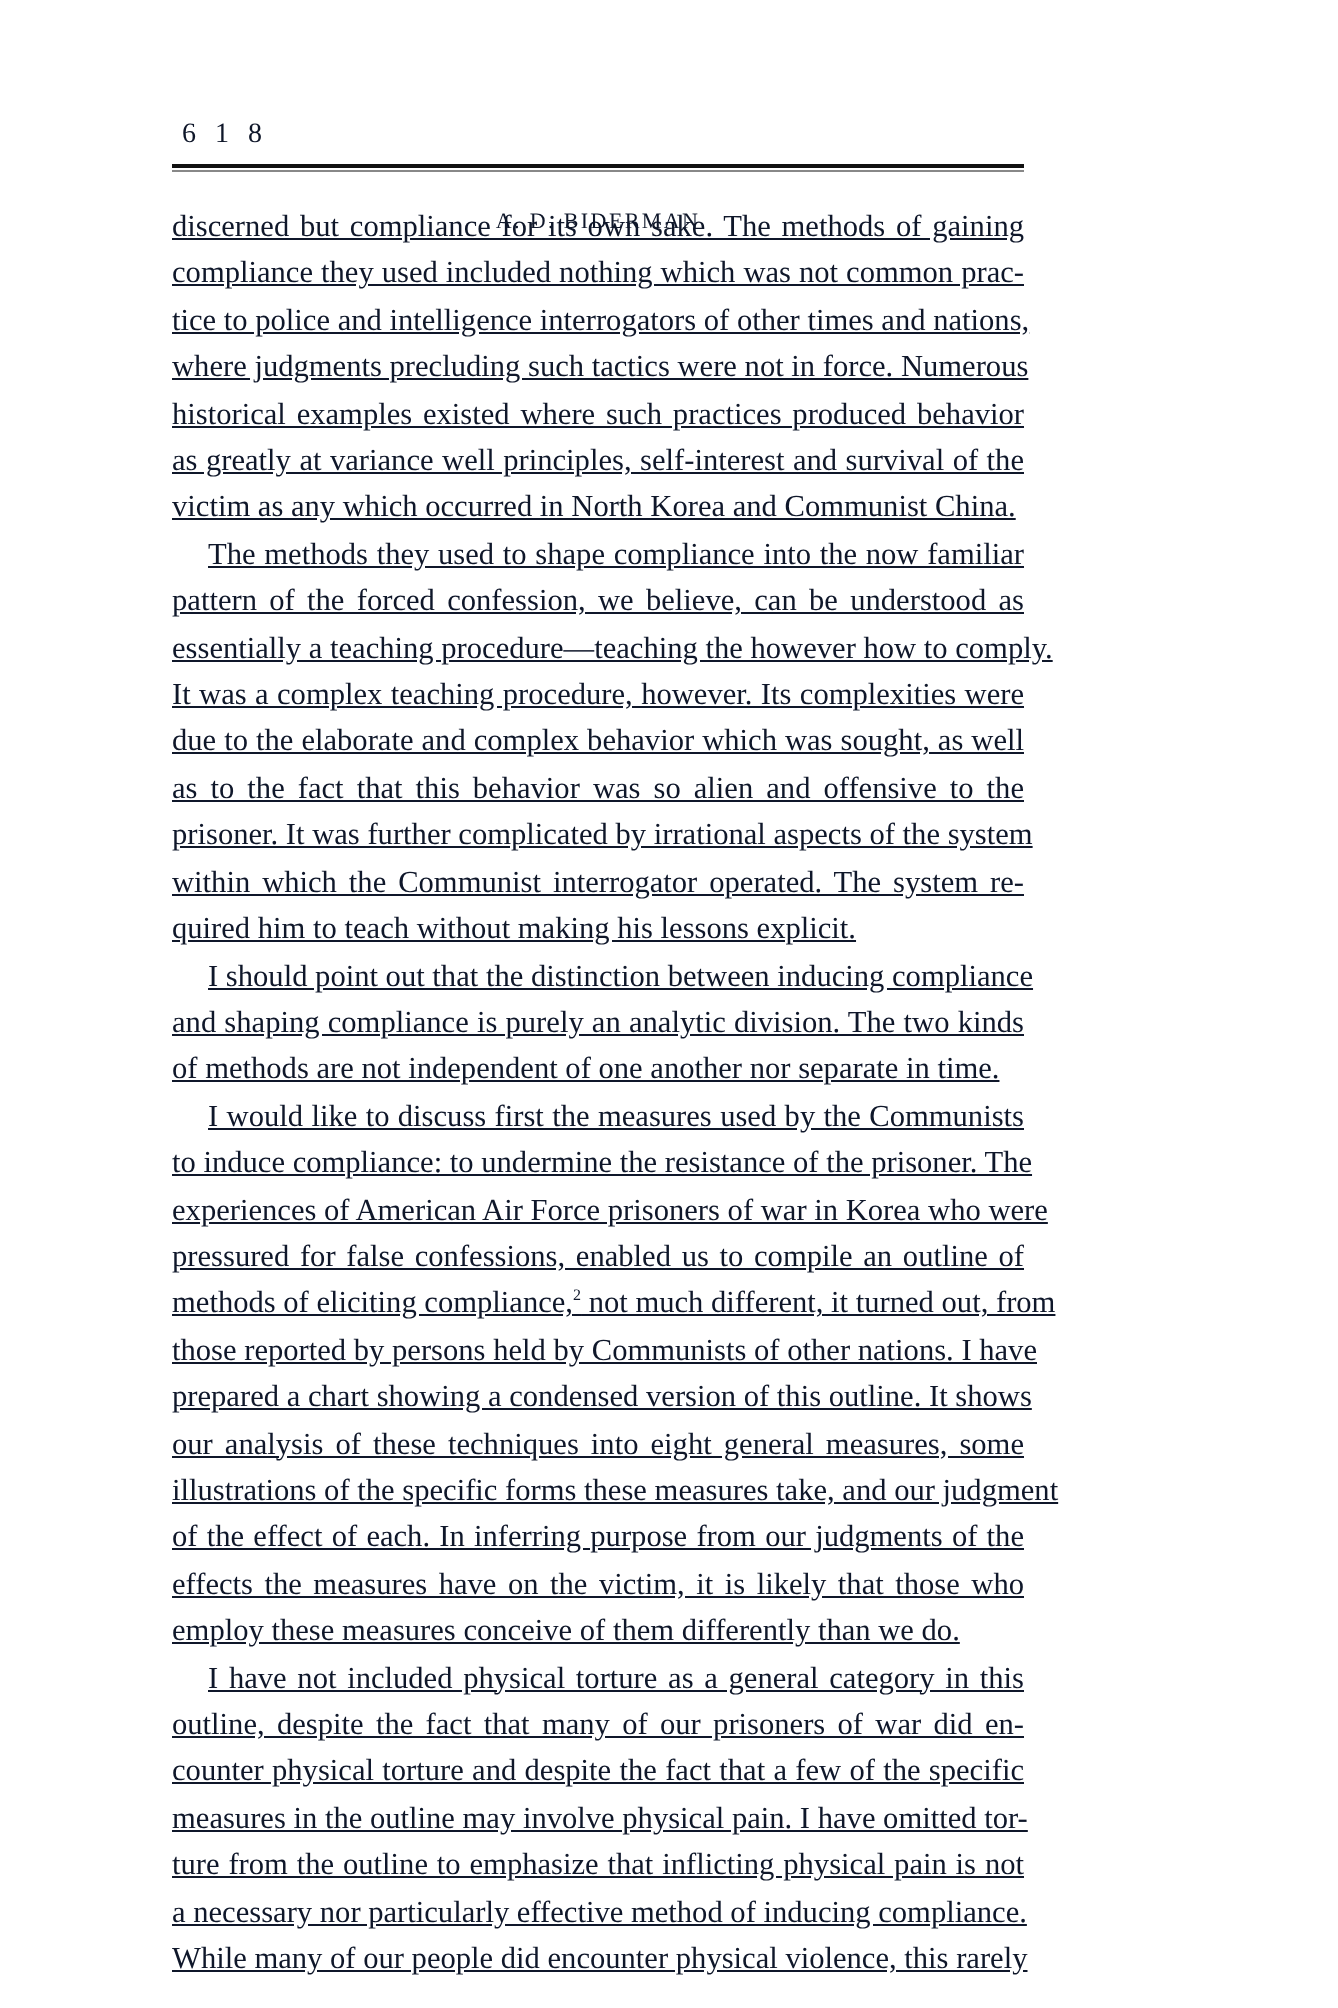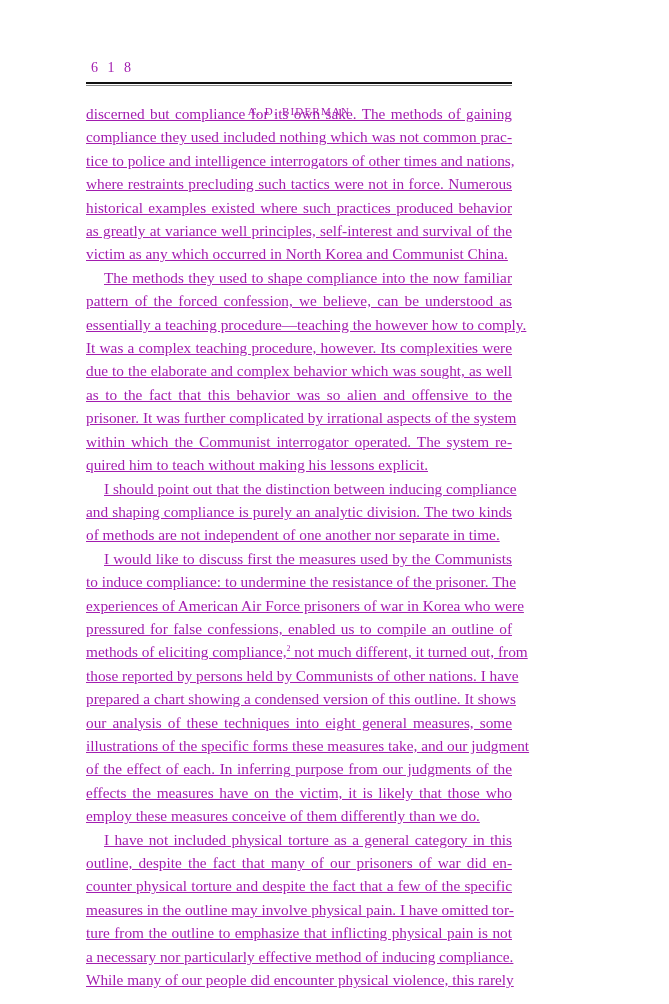--- a/index.html
+++ b/index.html
@@ -1,20 +1,20 @@
 <!DOCTYPE html>
 <html><head>
   <meta charset="utf-8">
   <style>
     html, body { margin: 0; padding: 0; background: #ffffff; }
     body { width: 669px; height: 1004px; position: relative; overflow: hidden; }
     .page {
       position: absolute; left: 86px; top: 58px; width: 426px;
       font-family: "Liberation Serif", "DejaVu Serif", serif;
-      color: #a21caf;
+      color: #0f172a;
     }
     .running-head { position: relative; height: 22px; font-size: 12.5px; letter-spacing: 1px; }
     .page-number { position: absolute; left: 5px; top: 2px; font-size: 14px; letter-spacing: 3px; }
     .running-title { position: absolute; left: 0; right: 0; top: 3px; text-align: center; font-size: 11px; letter-spacing: 1.2px; margin-top: 44px; }
     .rule-thick { height: 2px; background: #111; margin-top: 2px; }
     .rule-thin { height: 1px; background: #888; margin-top: 1px; }
     .body-text { margin-top: 16px; font-size: 15.3px; line-height: 23.4px; text-decoration: underline; }
     .line { display: block; text-align: justify; text-align-last: justify; white-space: nowrap; overflow: visible; }
     .line.end { text-align-last: left; }
     .line.indent { padding-left: 18px; }
@@ -30,21 +30,21 @@
   </div>
   <div class="rule-thick"></div>
   <div class="rule-thin"></div>
 
   <div class="body-text">
 
     <div>
       <span class="line">discerned but compliance for its own sake. The methods of gaining</span>
       <span class="line">compliance they used included nothing which was not common prac-</span>
       <span class="line">tice to police and intelligence interrogators of other times and nations,</span>
-      <span class="line">where restraints precluding such tactics were not in force. Numerous</span>
+      <span class="line">where judgments precluding such tactics were not in force. Numerous</span>
       <span class="line">historical examples existed where such practices produced behavior</span>
       <span class="line">as greatly at variance well principles, self-interest and survival of the</span>
       <span class="line end">victim as any which occurred in North Korea and Communist China.</span>
     </div>
 
     <div>
       <span class="line indent">The methods they used to shape compliance into the now familiar</span>
       <span class="line">pattern of the forced confession, we believe, can be understood as</span>
       <span class="line">essentially a teaching procedure—teaching the however how to comply.</span>
       <span class="line">It was a complex teaching procedure, however. Its complexities were</span>

